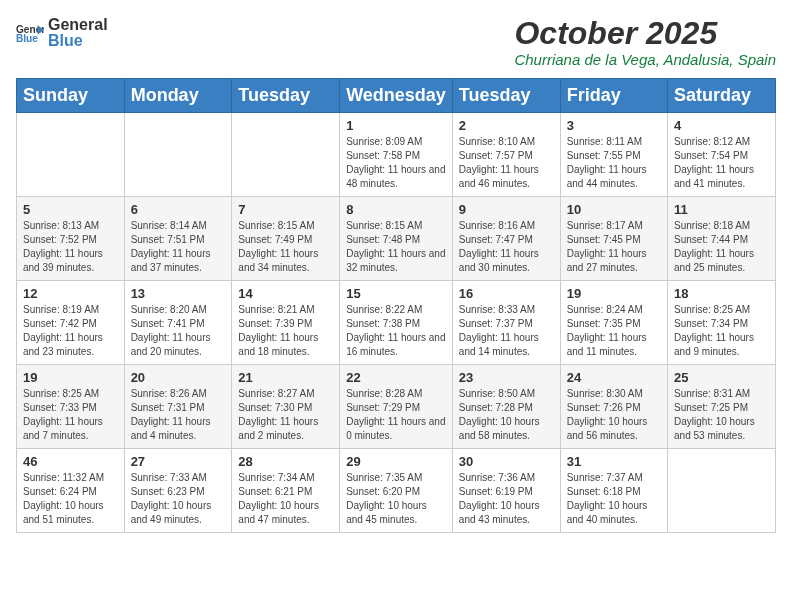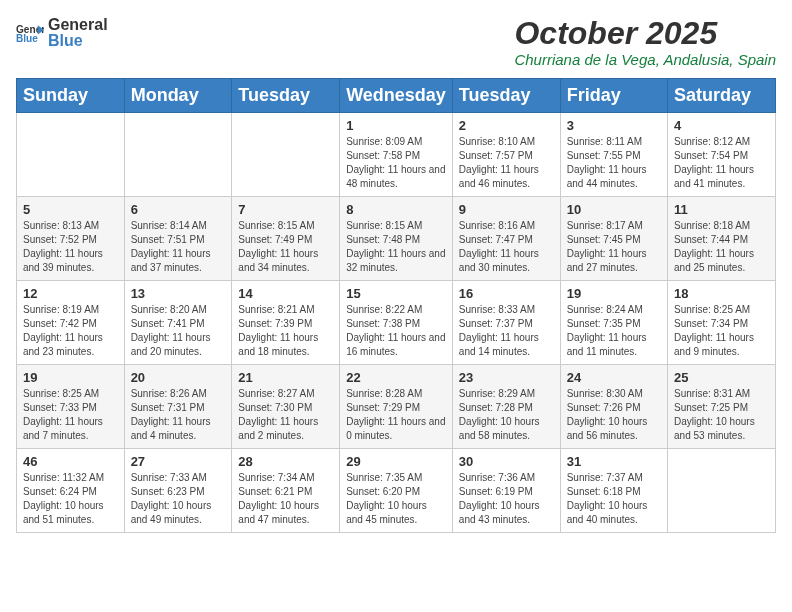--- a/index.html
+++ b/index.html
@@ -252,21 +252,21 @@
 Daylight: 11 hours and 2 minutes.</div>
         </td>
         <td>
           <span class="day-number">22</span>
           <div class="day-info">Sunrise: 8:28 AM
 Sunset: 7:29 PM
 Daylight: 11 hours and 0 minutes.</div>
         </td>
         <td>
           <span class="day-number">23</span>
-          <div class="day-info">Sunrise: 8:29 AM
+          <div class="day-info">Sunrise: 8:50 AM
 Sunset: 7:28 PM
 Daylight: 10 hours and 58 minutes.</div>
         </td>
         <td>
           <span class="day-number">24</span>
           <div class="day-info">Sunrise: 8:30 AM
 Sunset: 7:26 PM
 Daylight: 10 hours and 56 minutes.</div>
         </td>
         <td>

